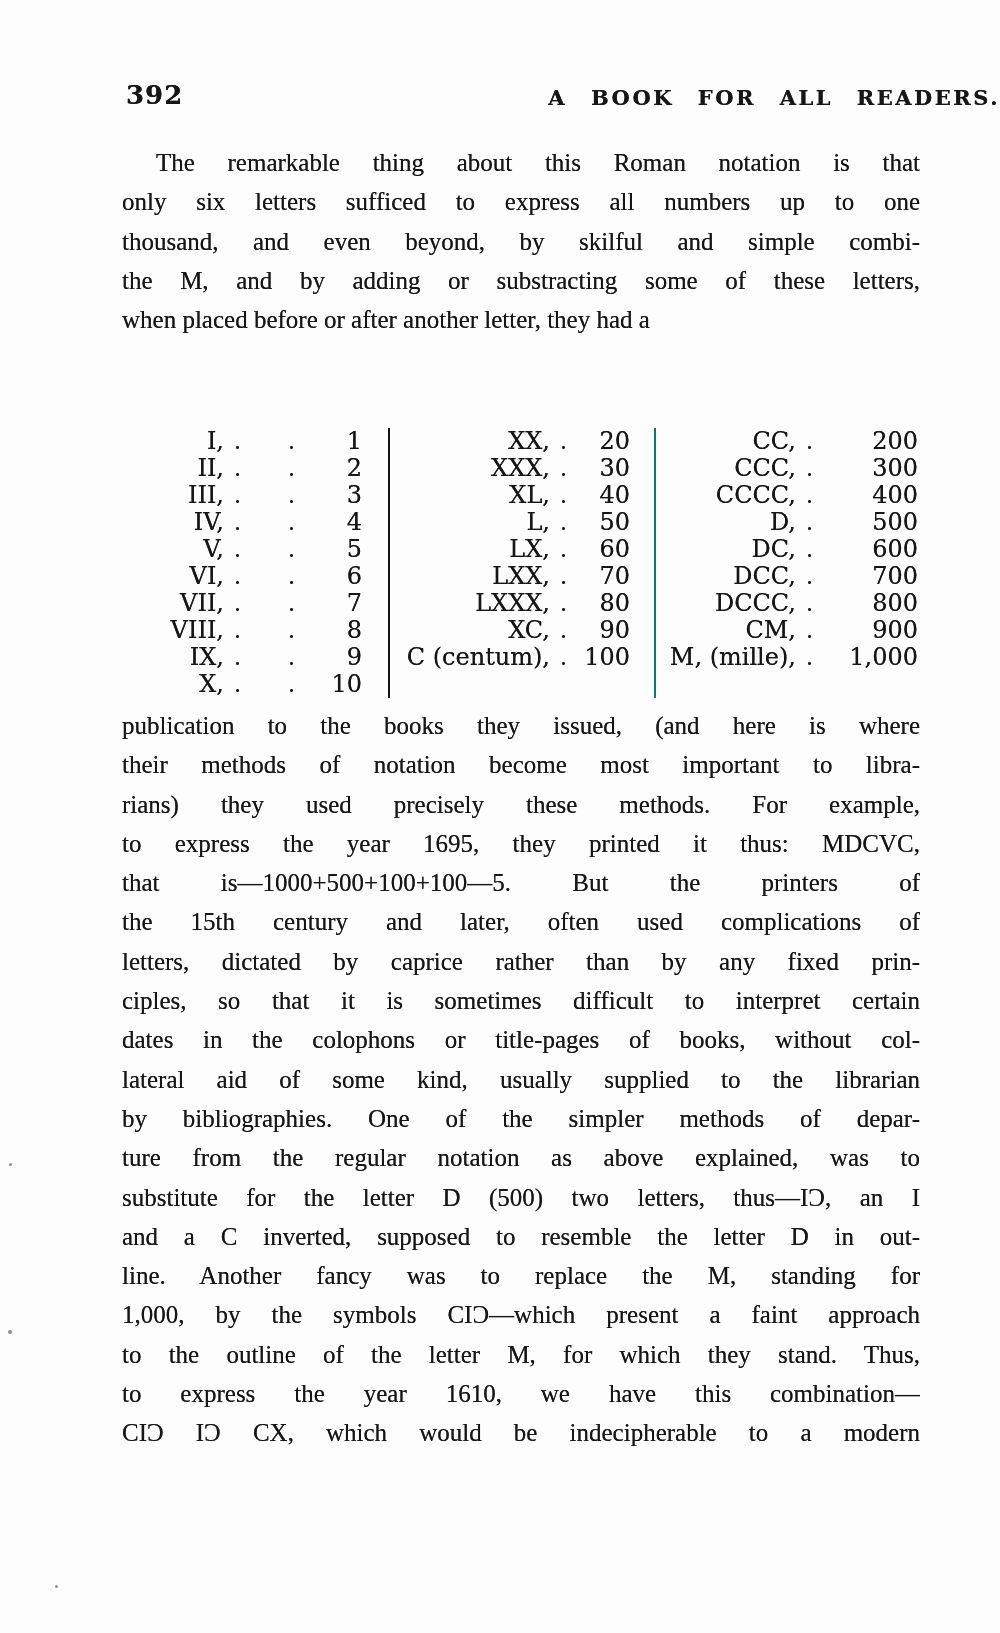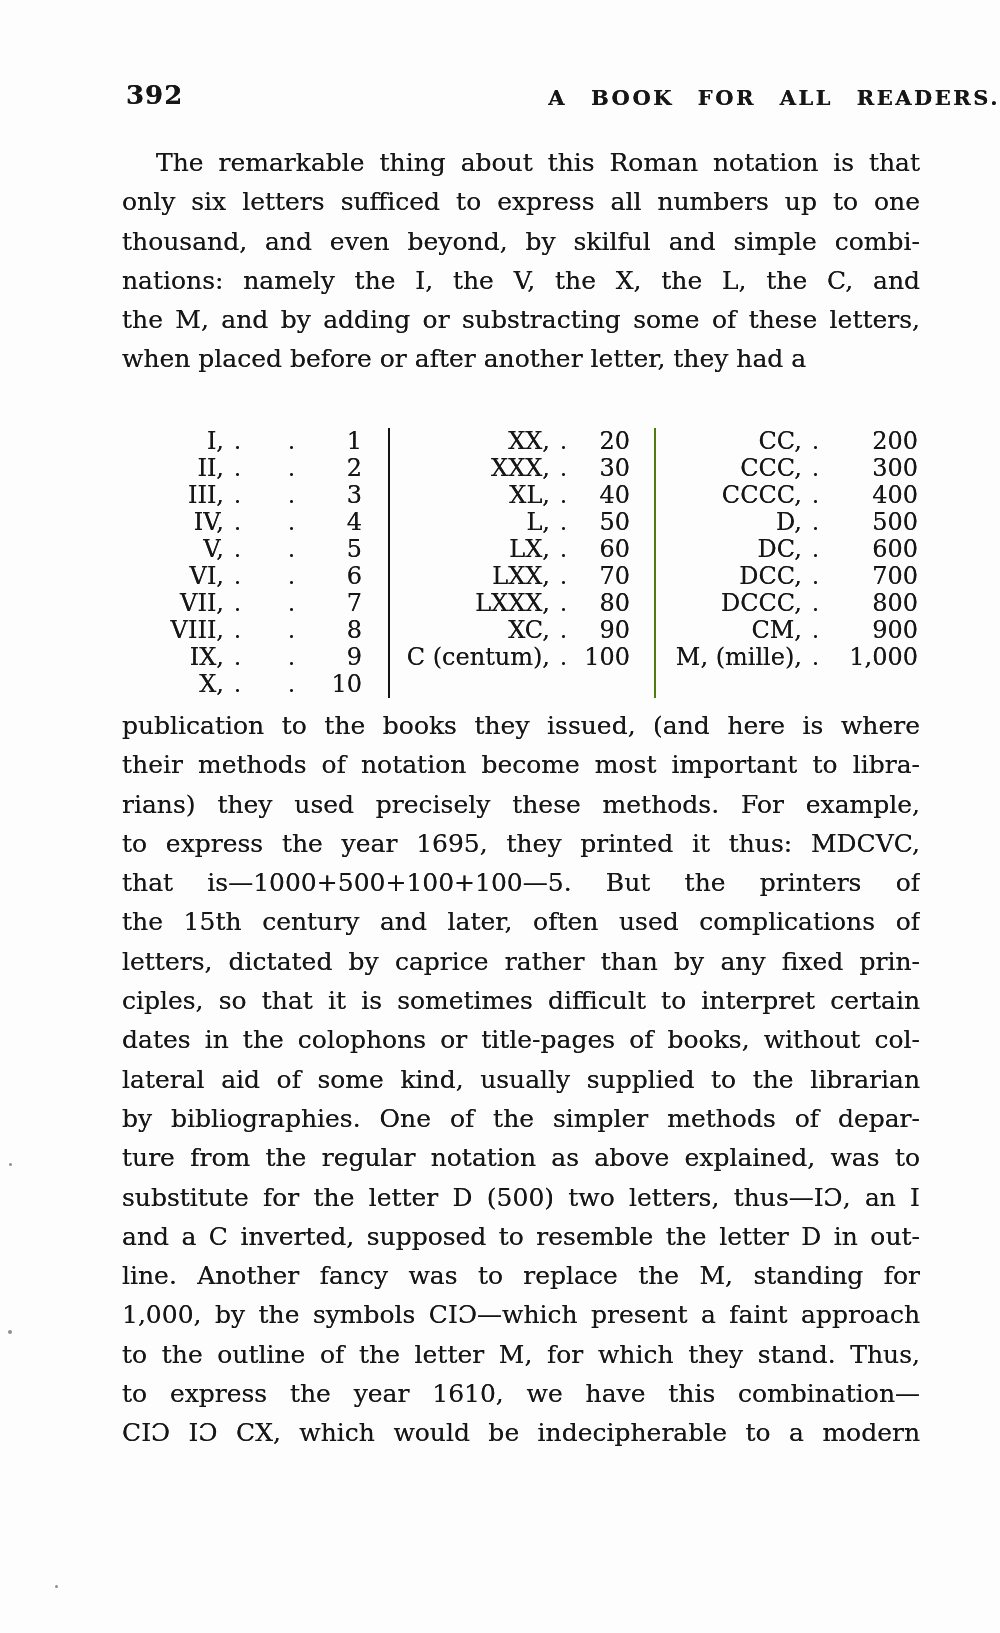--- a/index.html
+++ b/index.html
@@ -33,33 +33,34 @@
     text-shadow: 0 0 0.6px rgba(10,10,10,0.75);
   }
   .p1 { top: 143px; }
   .p2 { top: 706px; }
   .line {
     text-align: justify;
     text-align-last: justify;
     white-space: nowrap;
     overflow: hidden;
     height: 39.3px;
+    font-family: Liberation Serif, serif;
   }
   .line.first { padding-left: 34px; }
   .para[data-last-left="true"] .line:last-child { text-align-last: left; }
 
   .numtable {
     position: absolute; left: 138px; top: 428px;
     display: flex; align-items: stretch;
     text-shadow: 0 0 0.6px rgba(10,10,10,0.8);
   }
   .tgroup { display: flex; flex-direction: column; box-sizing: border-box; }
   .tgroup.g0 { width: 250px; padding-right: 26px; }
   .tgroup.g1 { width: 266px; border-left: 2px solid #141414; padding-left: 10px; padding-right: 24px; }
-  .tgroup.g2 { width: 264px; border-left: 2px solid #4d7c0f; padding-left: 10px; }
+  .tgroup.g2 { width: 264px; border-left: 2px solid #0f766e; padding-left: 4px; }
   .trow { display: flex; align-items: baseline; height: 27px; line-height: 27px; font-size: 24px; }
   .tlabel { text-align: right; flex: none; }
   .g0 .tlabel { width: 86px; }
   .g1 .tlabel { width: 150px; }
   .g2 .tlabel { width: 136px; }
   .tleader {
     flex: 1 1 0; overflow: hidden; white-space: nowrap;
     letter-spacing: 20px; padding: 0 2px 0 10px;
     font-size: 22px;
   }
@@ -79,21 +80,20 @@
 <div class="page">
 
   <div class="pagenum">392</div>
 
   <div class="runhead">A BOOK FOR ALL READERS.</div>
 
   <div class="para p1" data-last-left="true">
       <div class="line first">The remarkable thing about this Roman notation is that</div>
       <div class="line">only six letters sufficed to express all numbers up to one</div>
       <div class="line">thousand, and even beyond, by skilful and simple combi-</div>
-      <div class="line">nations: namely the I, the V, the X, the L, the C, and</div>
       <div class="line">the M, and by adding or substracting some of these letters,</div>
       <div class="line">when placed before or after another letter, they had a</div>
     </div>
 
   <div class="numtable">
       <div class="tgroup g0">
         <div class="trow">
           <span class="tlabel">I,</span>
           <span class="tleader">. . . . . . . . . . . . . .</span>
           <span class="tvalue">1</span>

